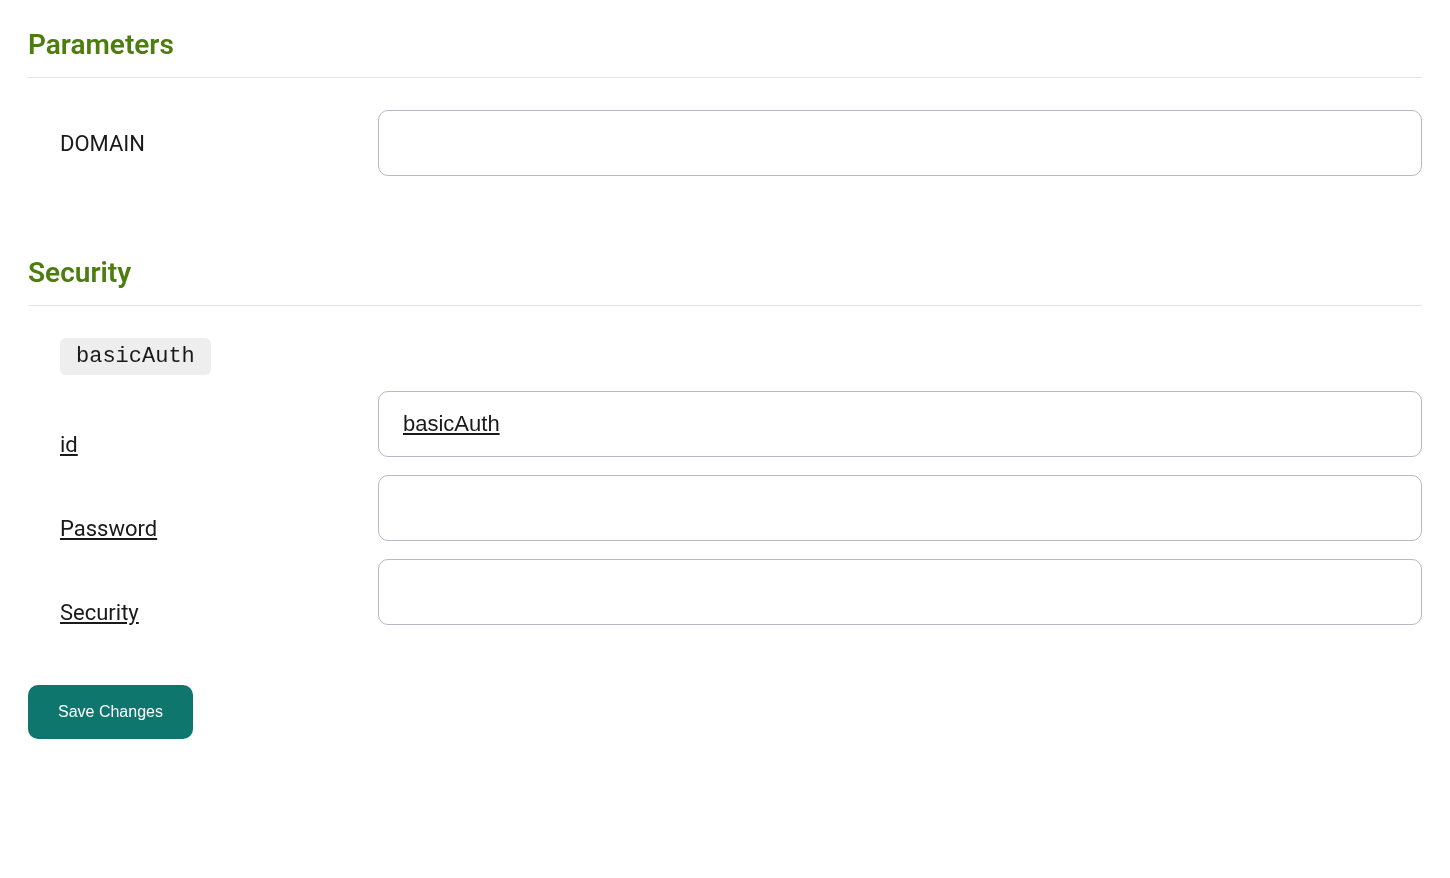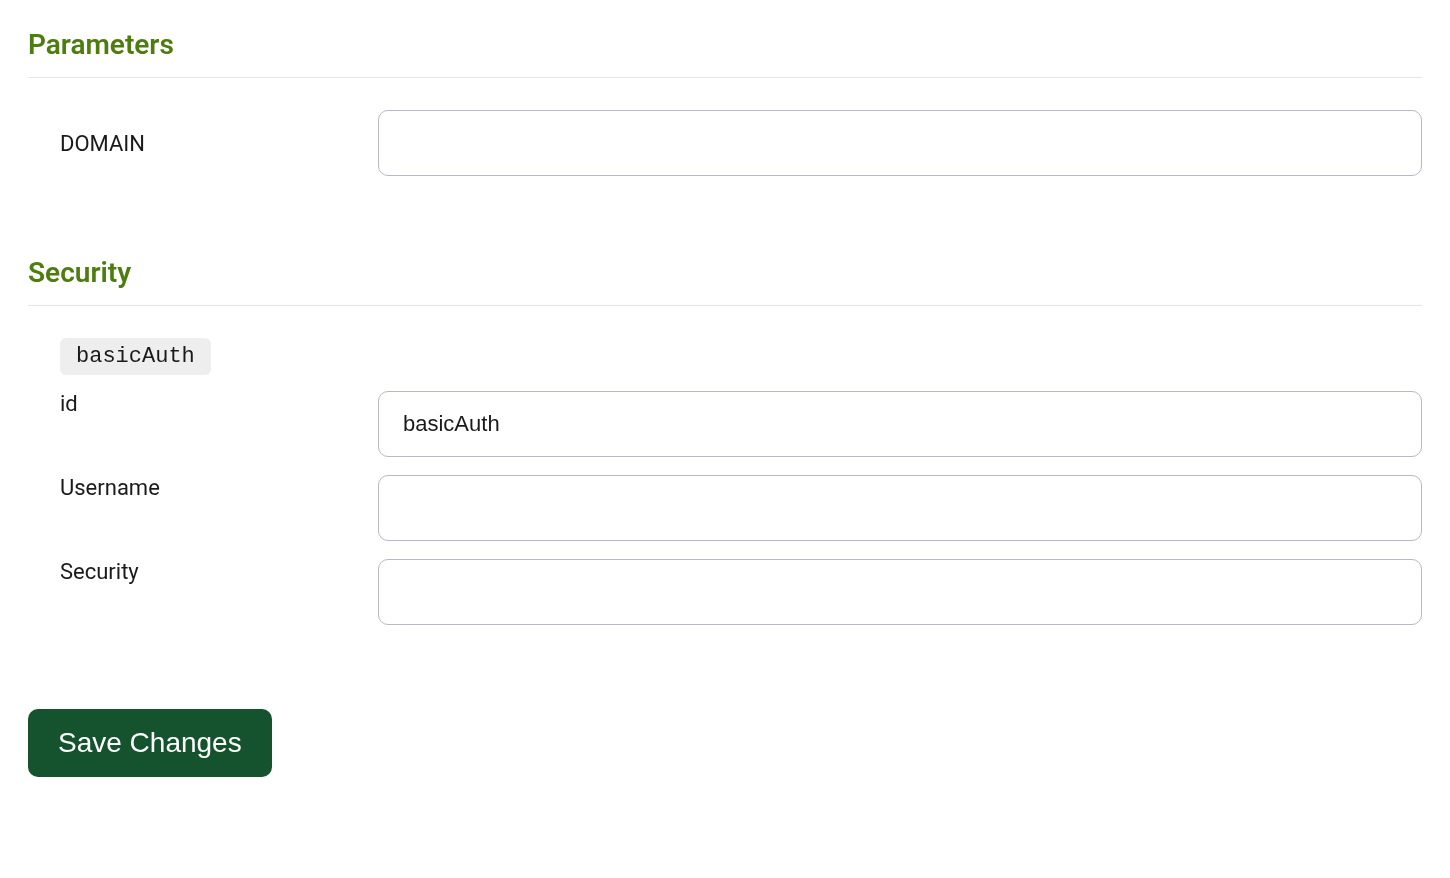--- a/index.html
+++ b/index.html
@@ -45,50 +45,51 @@
       font-size: 22px;
       padding: 0 24px;
       color: #1a1a1a;
       background: #ffffff;
       outline: none;
     }
     .param-section {
       margin-bottom: 80px;
     }
     .security-section {
-      margin-bottom: 84px;
+      margin-bottom: 60px;
     }
     .auth-badge {
       display: inline-block;
       background: #eeeeee;
       border-radius: 6px;
       padding: 6px 16px;
       font-family: "SFMono-Regular", Consolas, "Liberation Mono", Menlo, monospace;
       font-size: 22px;
       color: #1a1a1a;
       margin-left: 32px;
       margin-bottom: 12px;
     }
     .save-button {
-      background: #14532d;
+      background: #0f766e;
       color: #ffffff;
       border: none;
       border-radius: 10px;
       padding: 18px 30px;
-      font-size: 28px;
+      font-size: 16px;
       font-weight: 500;
       cursor: pointer;
     }
     .security-fields {
       margin-top: 4px;
     }
     .field-row-tall {
       display: flex;
-      align-items: flex-start;
+      align-items: flex-end;
       margin-bottom: 18px;
+      text-decoration: underline;
     }
   </style>
 </head>
 <body>
 
 
 
 <div class="param-section">
   <h2 class="section-heading">Parameters</h2>
   <hr class="section-divider">
@@ -101,21 +102,21 @@
 <div class="security-section">
   <h2 class="section-heading">Security</h2>
   <hr class="section-divider">
   <div class="auth-badge">basicAuth</div>
   <div class="security-fields">
     <div class="field-row-tall">
       <label class="field-label">id</label>
       <input type="text" class="field-input" value="basicAuth" style="">
     </div>
     <div class="field-row-tall">
-      <label class="field-label">Username</label>
+      <label class="field-label">Password</label>
       <input type="text" class="field-input" value="" style="">
     </div>
     <div class="field-row-tall">
       <label class="field-label">Security</label>
       <input type="password" class="field-input" value="" style="">
     </div>
   </div>
 </div>
 
 <button class="save-button">Save Changes</button>

